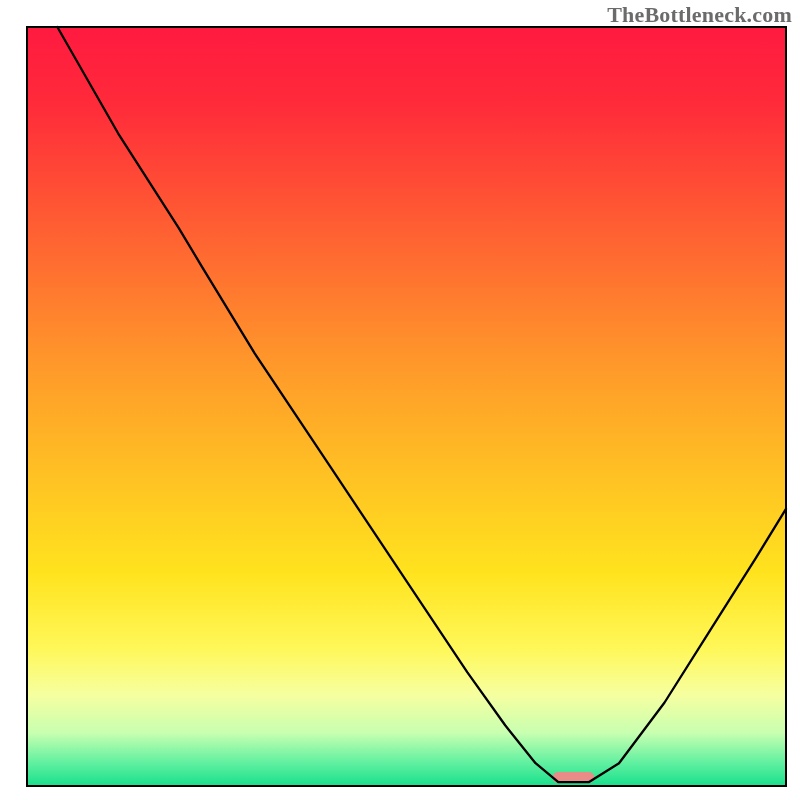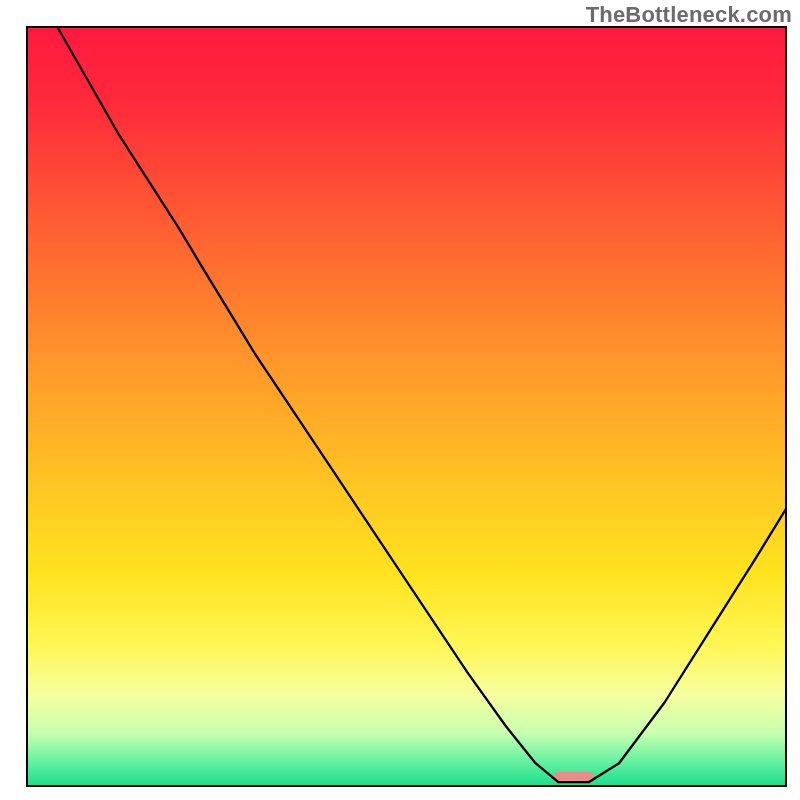--- a/index.html
+++ b/index.html
@@ -16,20 +16,21 @@
     height: 800px;
   }
   .watermark {
     position: absolute;
     top: 2px;
     right: 8px;
     font-size: 22px;
     font-weight: 600;
     color: #6b6b6b;
     letter-spacing: 0.2px;
+    font-family: Liberation Serif, serif;
   }
   svg {
     display: block;
   }
 </style>
 </head>
 <body>
 
 <div class="chart-container">
   <div class="watermark">TheBottleneck.com</div>

